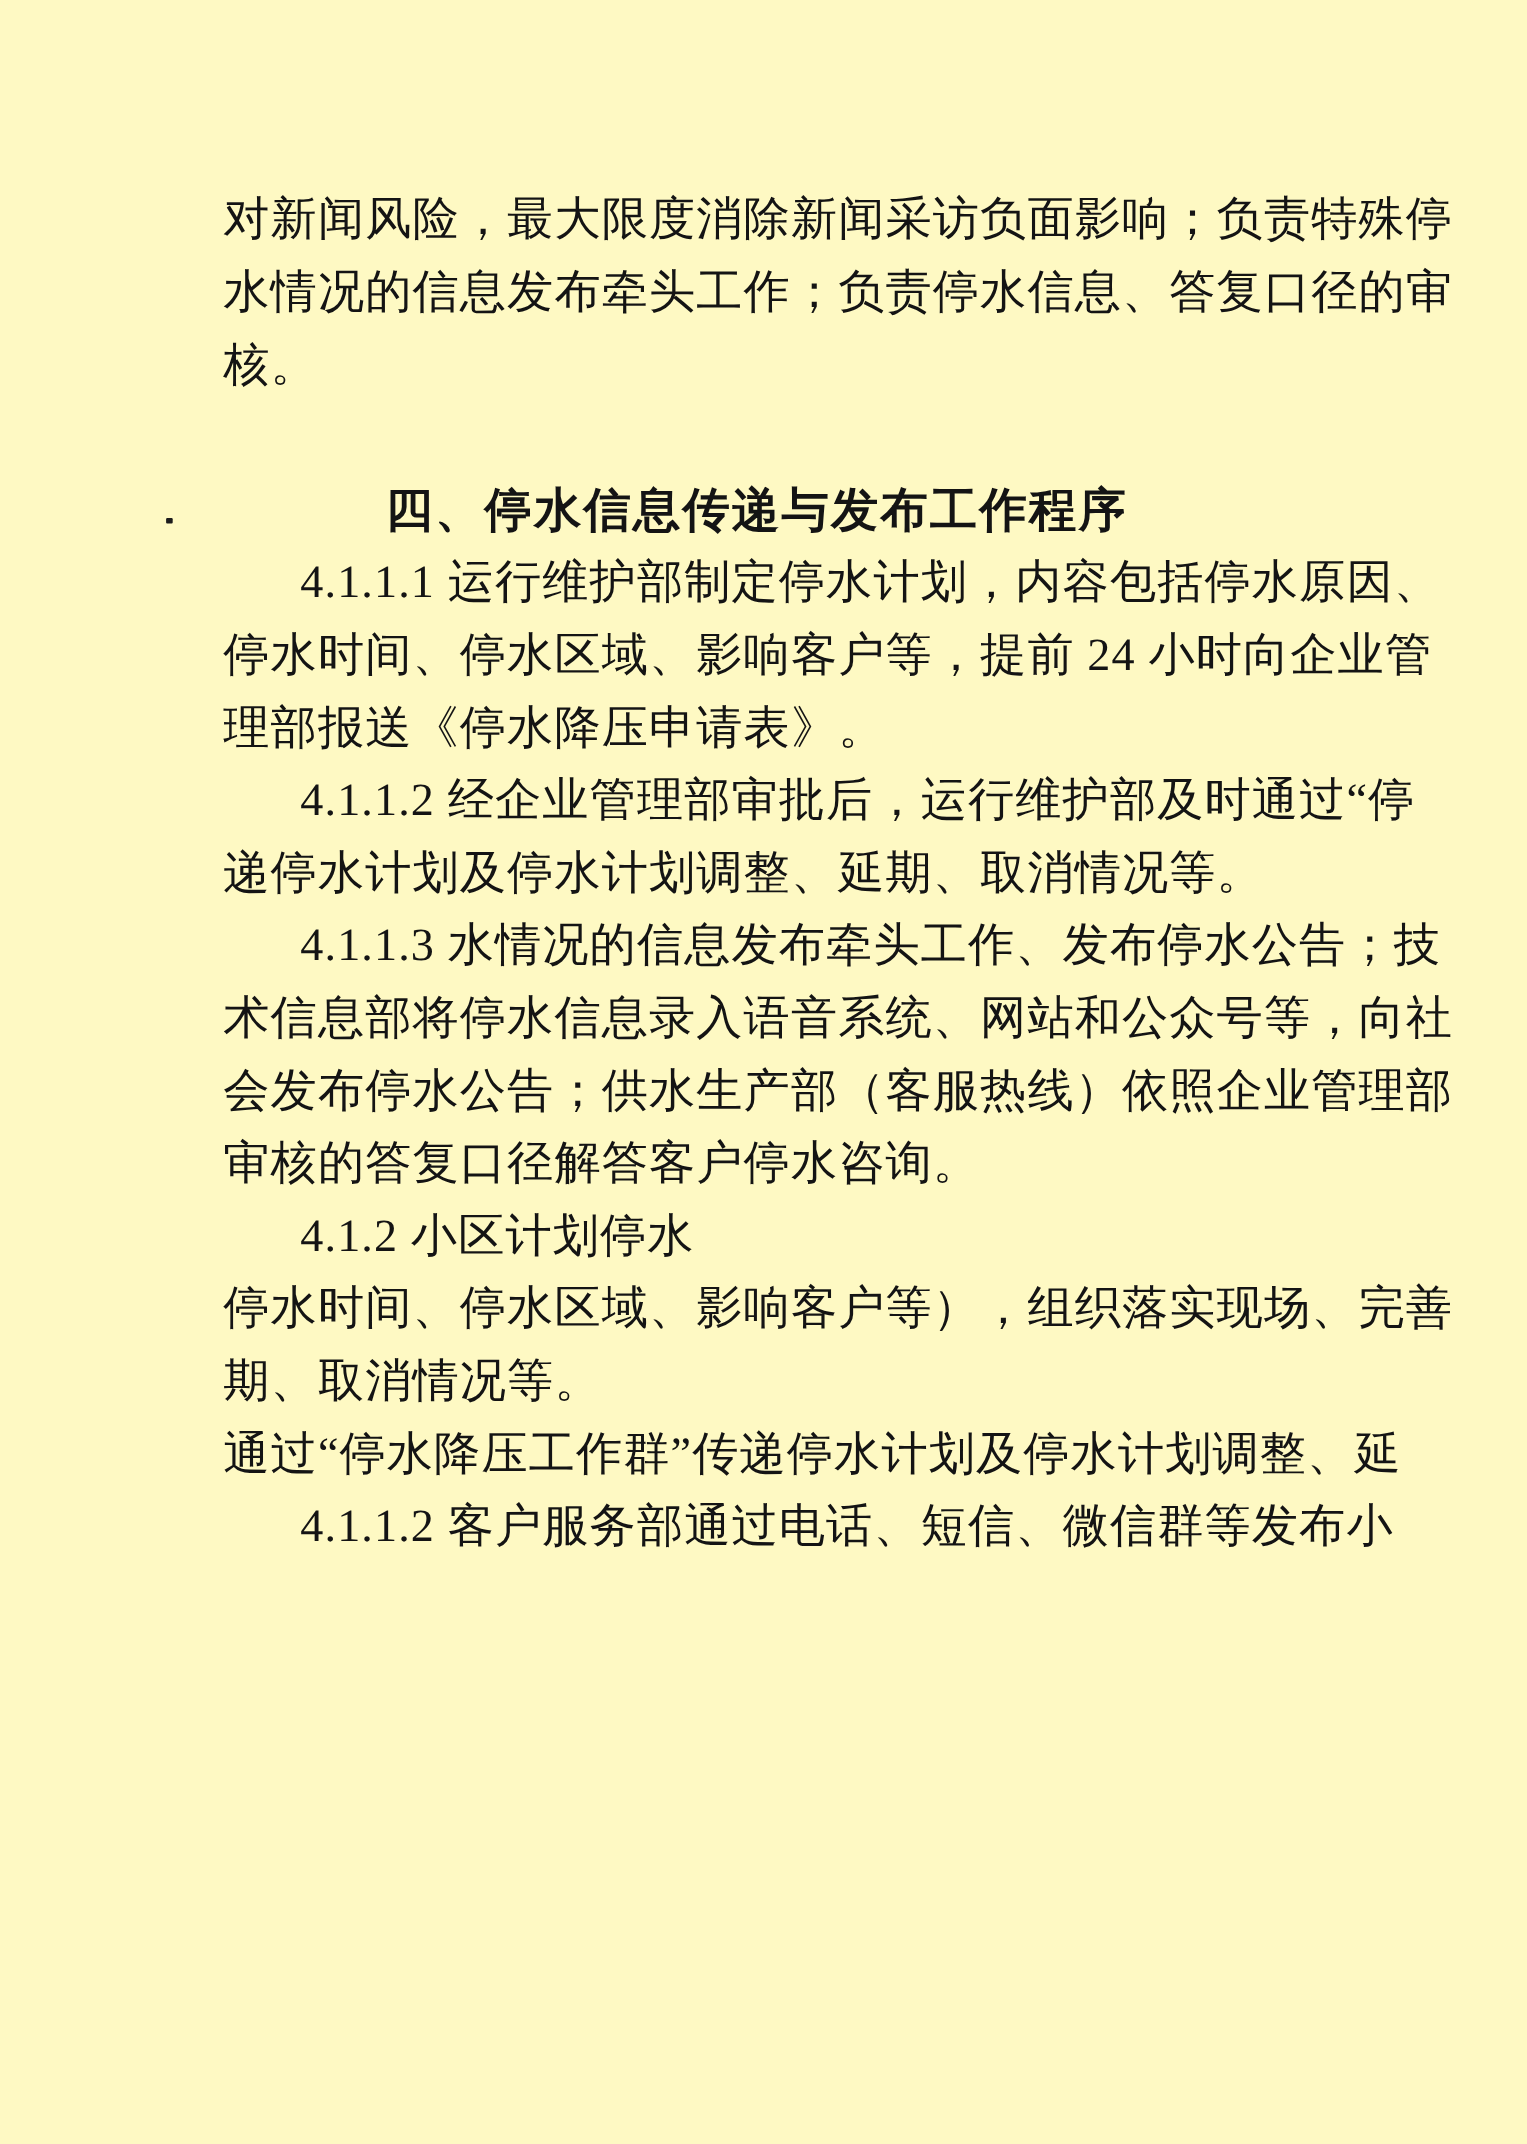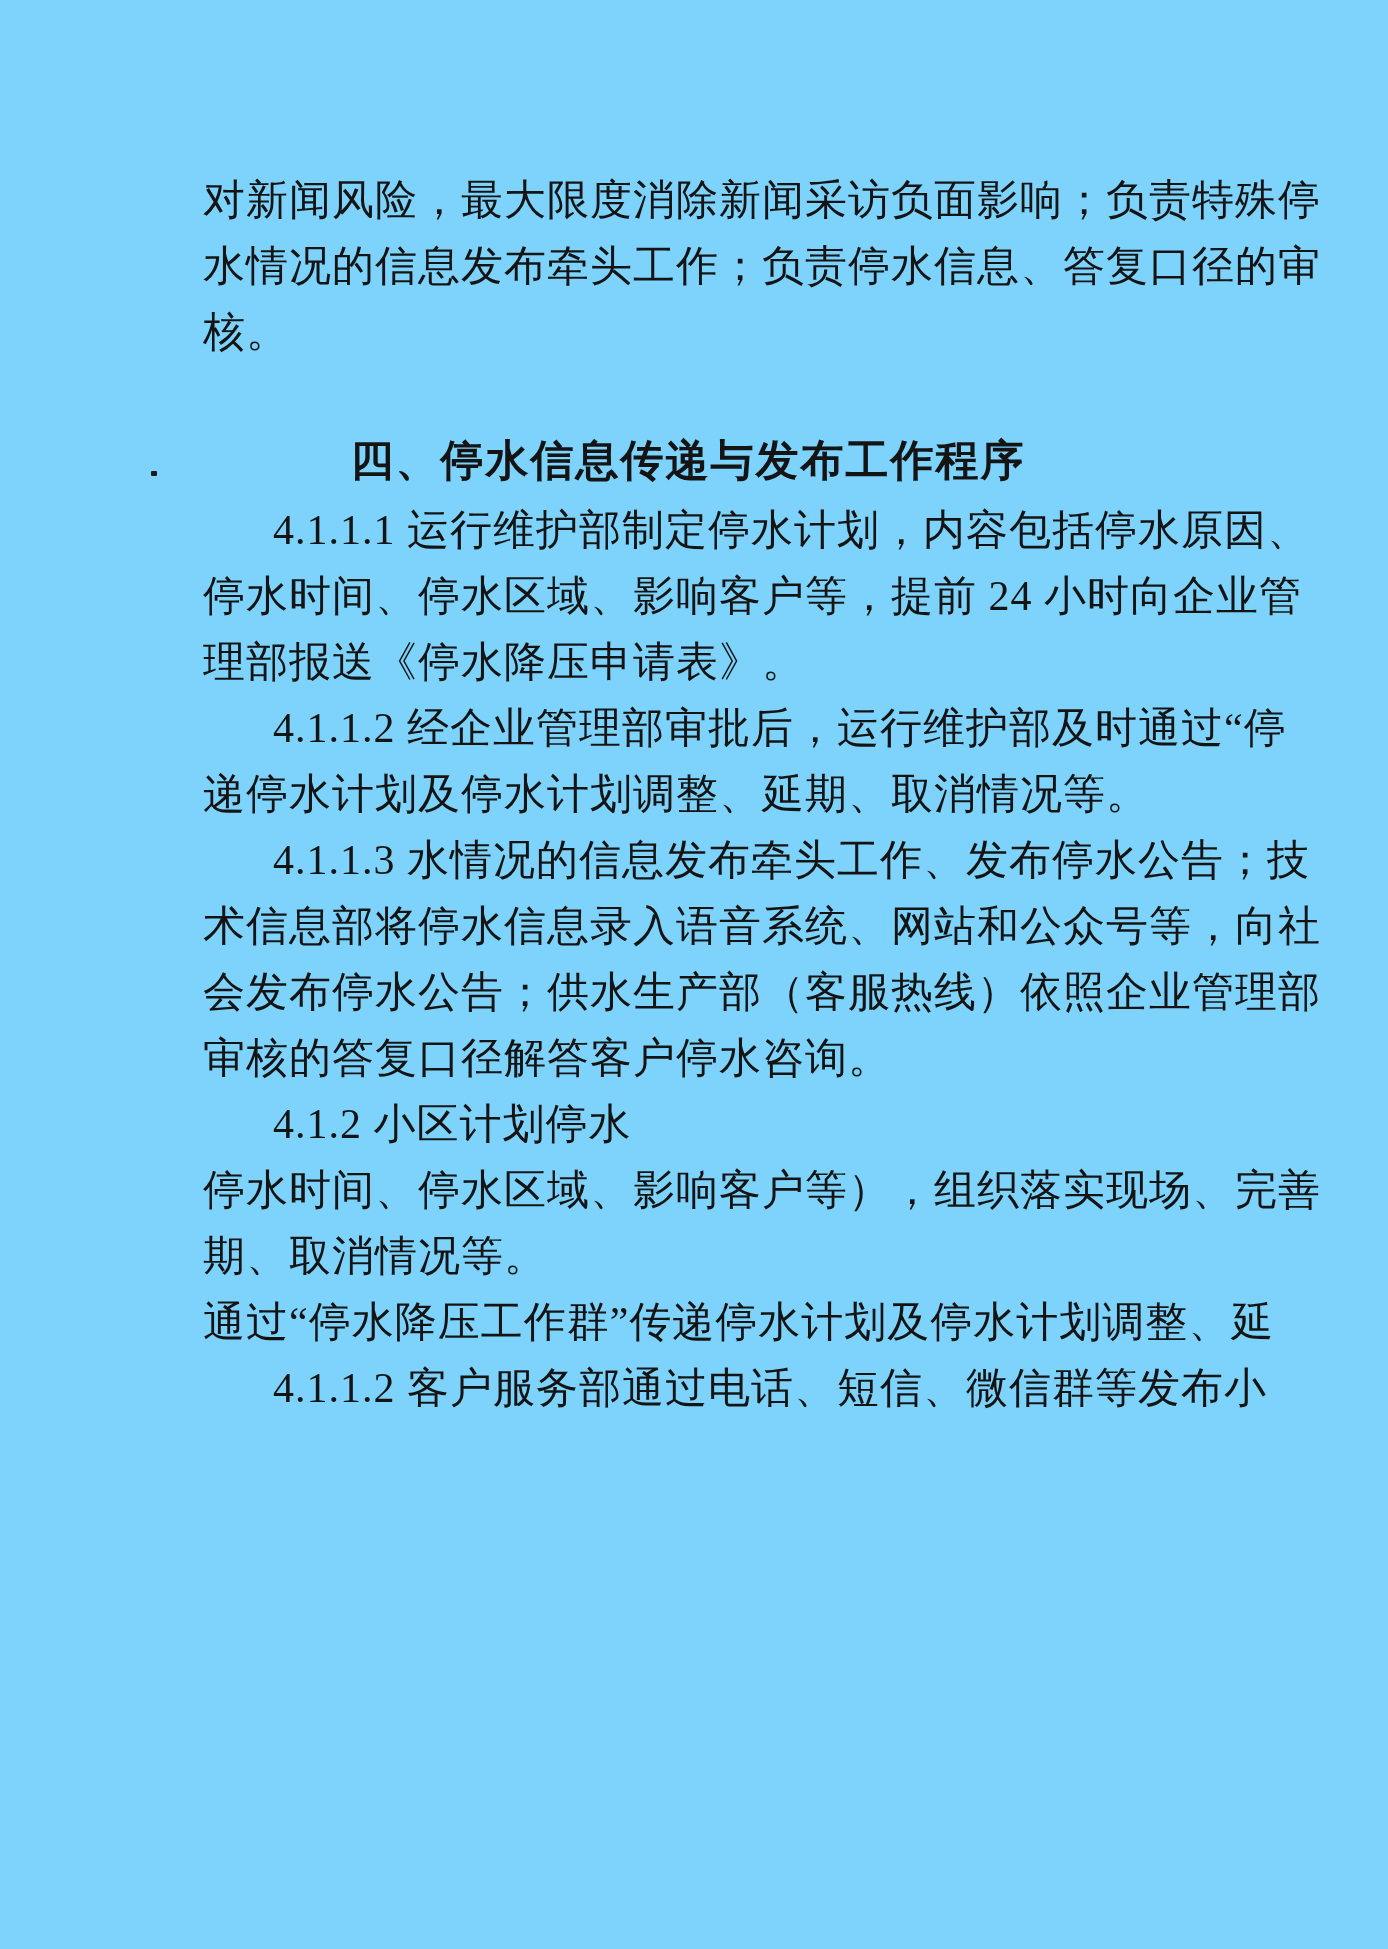--- a/index.html
+++ b/index.html
@@ -4,21 +4,21 @@
 <style>
   html, body {
     margin: 0;
     padding: 0;
     background: #ffffff;
   }
   .page {
     position: relative;
     width: 1388px;
     height: 1949px;
-    background: #7dd3fc;
+    background: #fef9c3;
     overflow: hidden;
     color: #141414;
     font-family: "Liberation Serif", "DejaVu Serif", serif;
   }
   .content {
     position: absolute;
     left: 203px;
     top: 167px;
     width: 970px;
   }
@@ -43,21 +43,21 @@
     height: 66px;
   }
   .heading {
     height: 66px;
     line-height: 66px;
     font-size: 43px;
     font-weight: 700;
     letter-spacing: 2px;
     text-align: center;
     text-align-last: center;
-    font-family: Liberation Mono, monospace;
+    font-family: Liberation Sans, sans-serif;
   }
   .speck {
     position: absolute;
     left: 151px;
     top: 471px;
     width: 6px;
     height: 5px;
     background: #1c1c1c;
     border-radius: 1px;
   }

